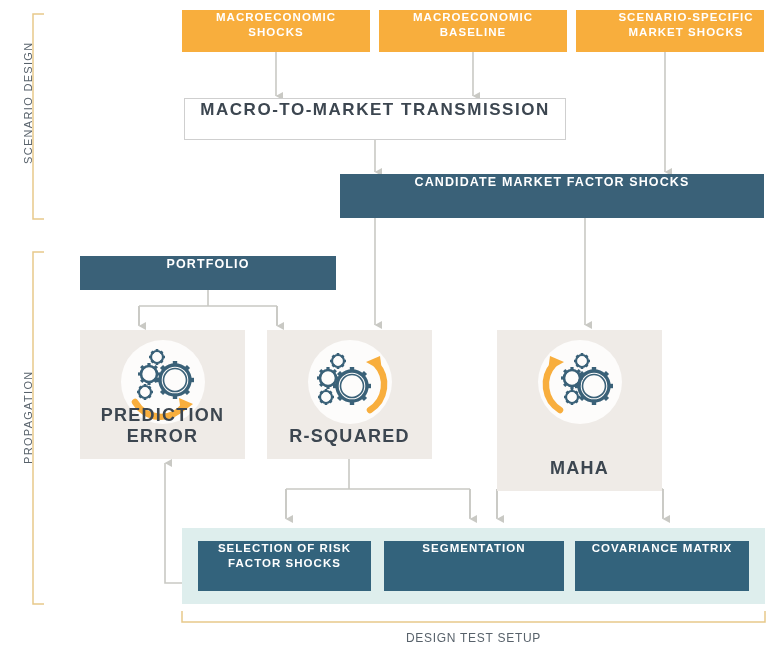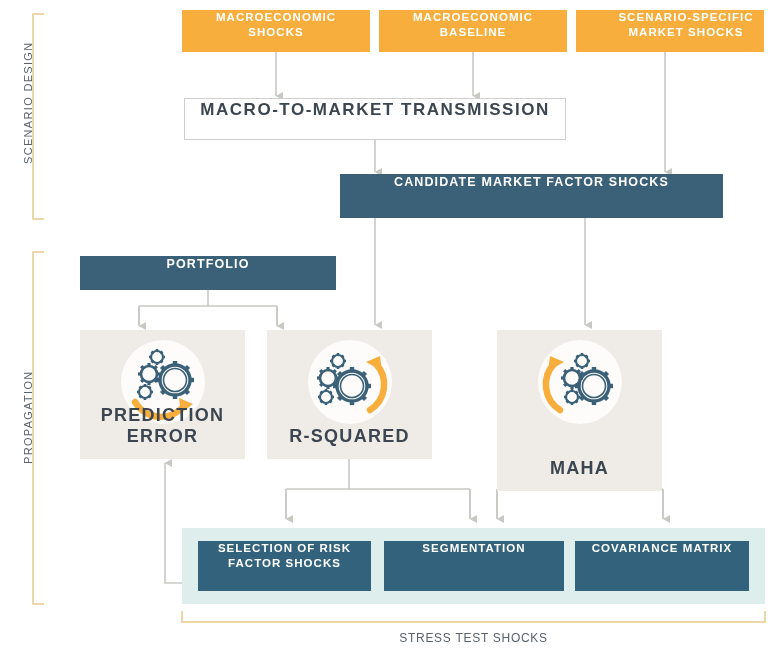--- a/index.html
+++ b/index.html
@@ -178,21 +178,21 @@
     <span>
       <span>SCENARIO-SPECIFIC</span><br>
       <span>MARKET SHOCKS</span>
     </span>
   </div>
 
   <div class="box box-white" style="left:184px; top:98px; width:382px; height:42px;">
     <span>MACRO-TO-MARKET TRANSMISSION</span>
   </div>
 
-  <div class="box box-blue" style="left:340px; top:174px; width:383px; height:44px;">
+  <div class="box box-blue" style="left:340px; top:174px; width:424px; height:44px;">
     <span>CANDIDATE MARKET FACTOR SHOCKS</span>
   </div>
 
   <div class="box box-blue" style="left:80px; top:256px; width:256px; height:34px;">
     <span>PORTFOLIO</span>
   </div>
 
   <div class="card" style="left:80px; top:330px; width:165px; height:129px;">
     <div class="card-circle"></div>
     <svg style="position:absolute; left:50%; top:10px; transform:translateX(-50%);" width="84" height="84" viewBox="0 0 84 84">
@@ -389,15 +389,15 @@
   </div>
 
   <div class="box box-blue-sm" style="left:575px; top:541px; width:174px; height:50px;">
     <span>COVARIANCE MATRIX</span>
   </div>
 
   <div class="box box-blue-sm" style="left:384px; top:541px; width:180px; height:50px;">
     <span>SEGMENTATION</span>
   </div>
 
-  <div class="bottom-label" style="left:182px; top:631px; width:583px;">STRESS TEST SHOCKS</div>
+  <div class="bottom-label" style="left:182px; top:631px; width:583px;">DESIGN TEST SETUP</div>
 
 </div>
 
 </body></html>

